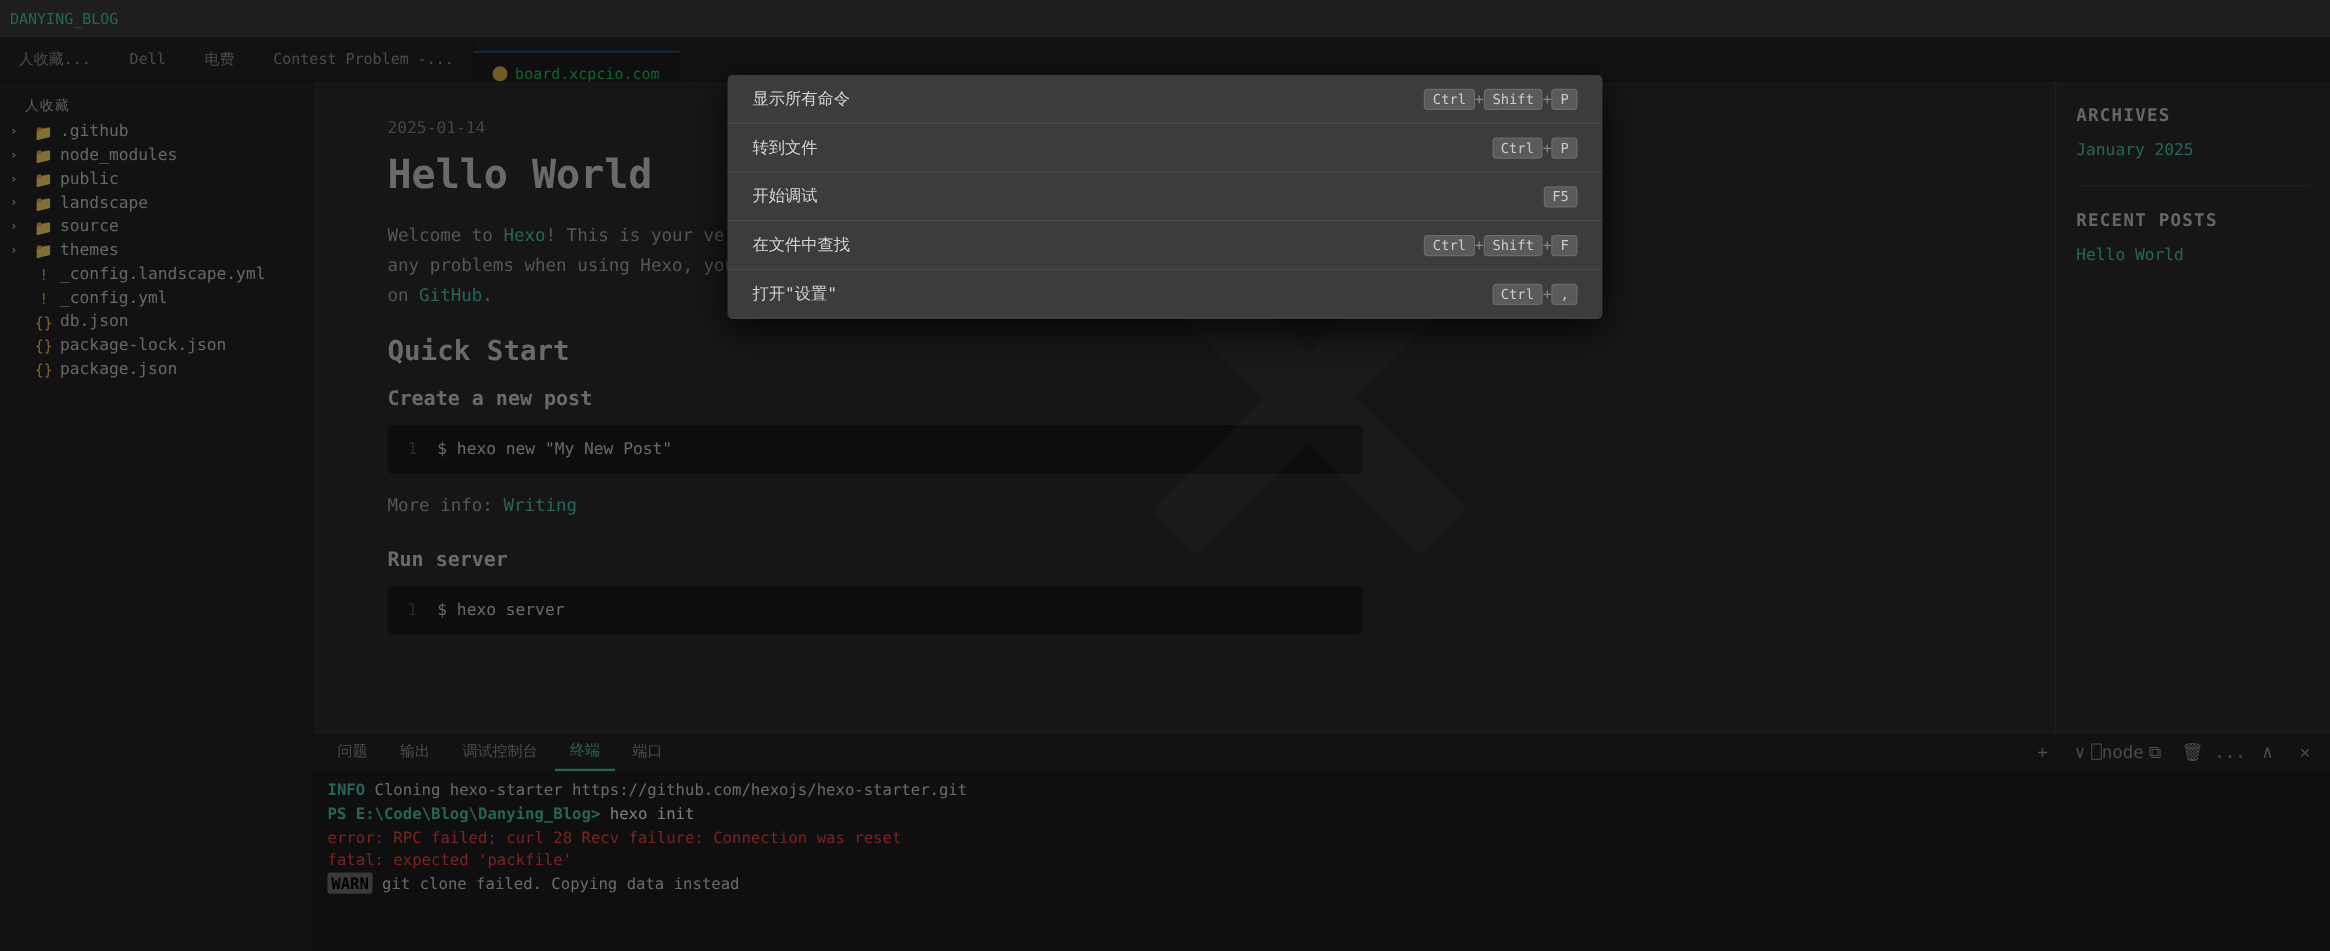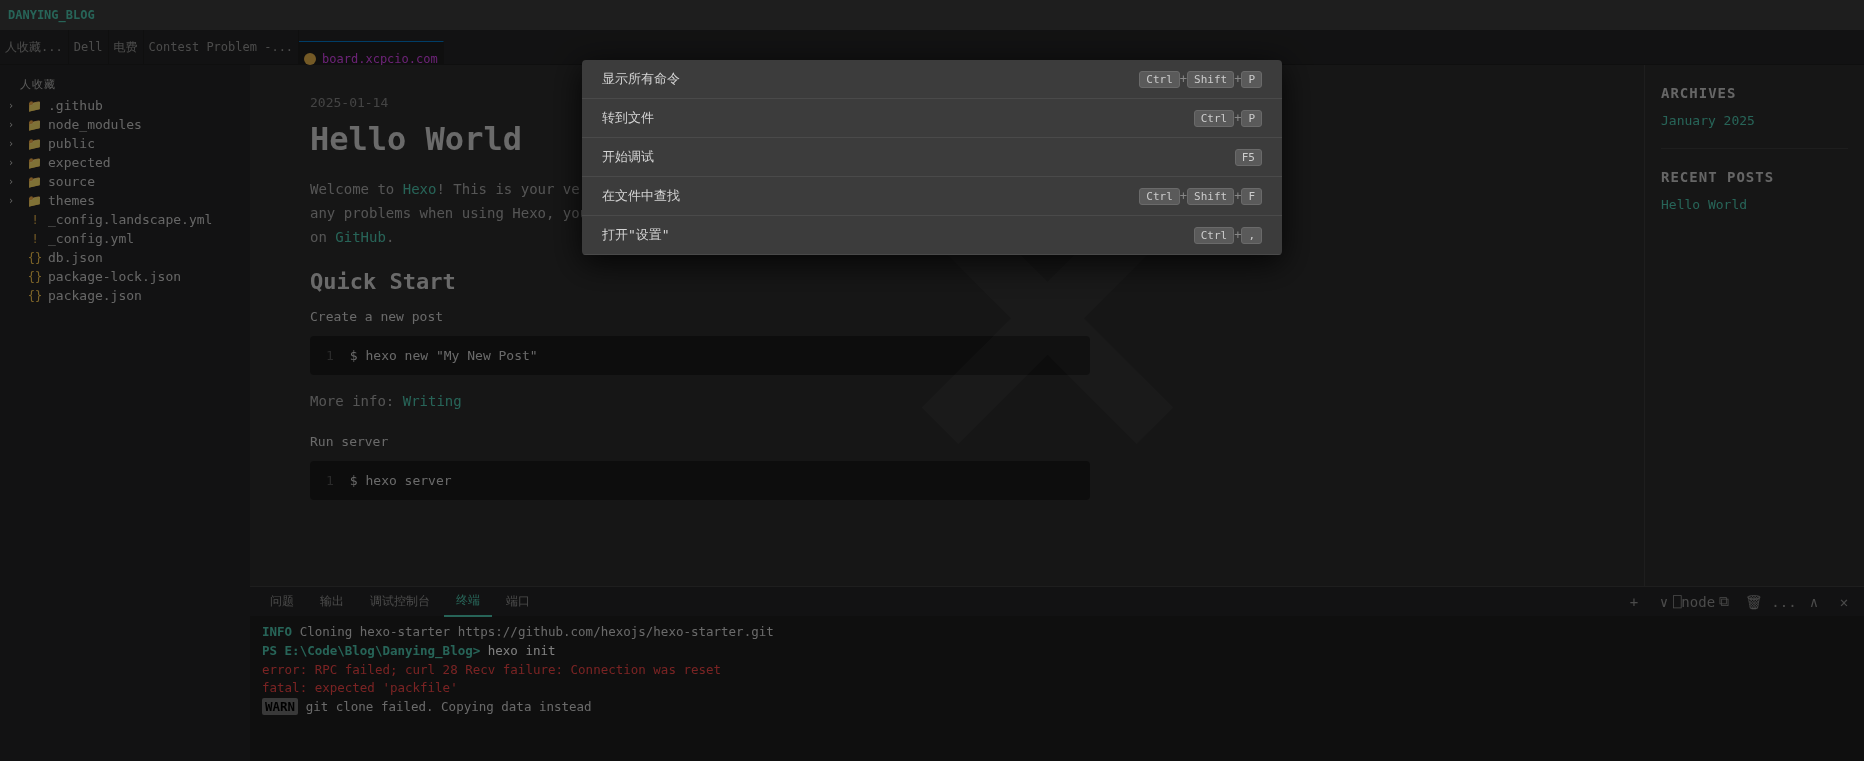--- a/index.html
+++ b/index.html
@@ -20,46 +20,46 @@
       display: flex;
       align-items: center;
       padding: 0 8px;
       gap: 8px;
       font-size: 12px;
       color: #cccccc;
       flex-shrink: 0;
     }
     .title-bar-logo {
       color: #4ec9b0;
-      font-weight: bold;
+      font-weight: normal;
       font-size: 12px;
     }
     .tab-bar {
       background: #252526;
       height: 35px;
       display: flex;
       align-items: center;
       flex-shrink: 0;
       border-bottom: 1px solid #1e1e1e;
     }
     .tab {
       height: 35px;
-      padding: 0 5px;
+      padding: 0 15px;
       display: flex;
       align-items: center;
       font-size: 12px;
       color: #969696;
       cursor: pointer;
       border-right: 1px solid #1e1e1e;
       gap: 6px;
       white-space: nowrap;
     }
     .tab.active {
       background: #1e1e1e;
-      color: #d946ef;
+      color: #22c55e;
       border-top: 1px solid #007acc;
       margin-top: 22px;
     }
     .tab-favicon {
       width: 12px;
       height: 12px;
       border-radius: 50%;
       background: #e9b44c;
       display: inline-block;
     }
@@ -160,23 +160,23 @@
       color: #4ec9b0;
       text-decoration: none;
     }
     .preview-h2 {
       font-size: 22px;
       color: #d4d4d4;
       font-weight: 600;
       margin-bottom: 15px;
     }
     .preview-h3 {
-      font-size: 13px;
+      font-size: 16px;
       color: #d4d4d4;
-      font-weight: 400;
+      font-weight: 700;
       margin-bottom: 12px;
     }
     .code-block {
       background: #1a1a1a;
       border-radius: 4px;
       padding: 12px 16px;
       margin-bottom: 15px;
       font-family: Consolas, monospace;
       font-size: 13px;
       color: #d4d4d4;
@@ -434,21 +434,21 @@
       <span>node_modules</span>
     </div>
     <div class="sidebar-item folder">
       <span class="arrow">›</span>
       <span class="file-icon folder-icon">📁</span>
       <span>public</span>
     </div>
     <div class="sidebar-item folder">
       <span class="arrow">›</span>
       <span class="file-icon folder-icon">📁</span>
-      <span>expected</span>
+      <span>landscape</span>
     </div>
     <div class="sidebar-item folder">
       <span class="arrow">›</span>
       <span class="file-icon folder-icon">📁</span>
       <span>source</span>
     </div>
     <div class="sidebar-item folder">
       <span class="arrow">›</span>
       <span class="file-icon folder-icon">📁</span>
       <span>themes</span>

